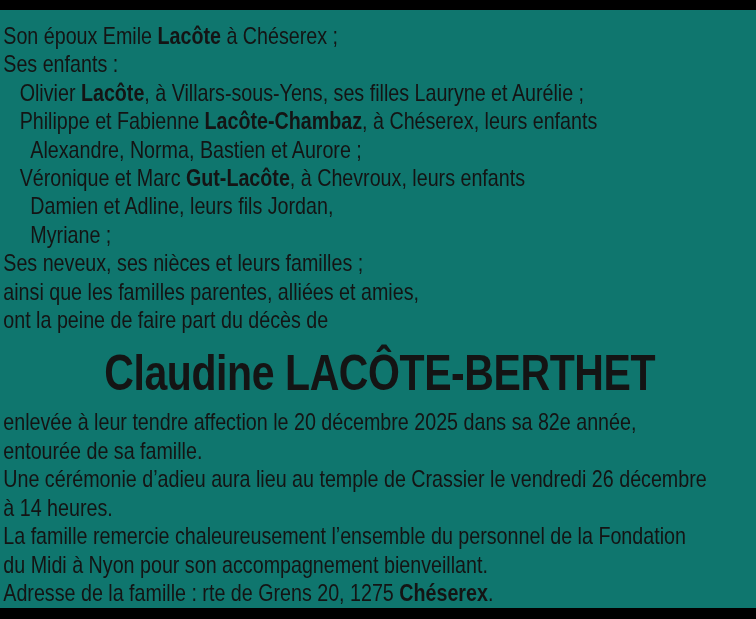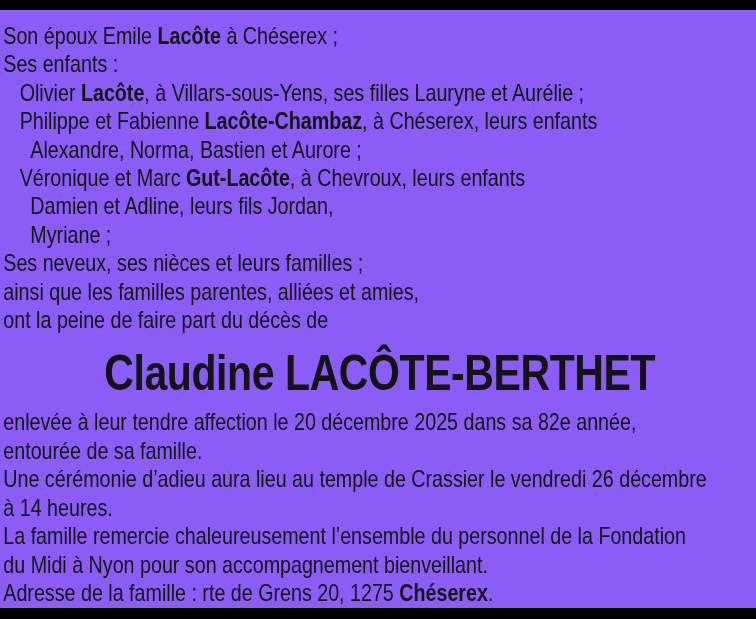--- a/index.html
+++ b/index.html
@@ -1,21 +1,21 @@
 <!DOCTYPE html>
 <html><head>
 <meta charset="utf-8">
 <style>
   html, body { margin: 0; padding: 0; background: #ffffff; }
 
   .notice {
     position: relative;
     width: 756px;
     height: 619px;
-    background: #8b5cf6;
+    background: #0f766e;
     overflow: hidden;
     font-family: "Liberation Sans", sans-serif;
     color: #141414;
   }
 
   .bar {
     position: absolute;
     left: 0;
     width: 756px;
     background: #000000;

